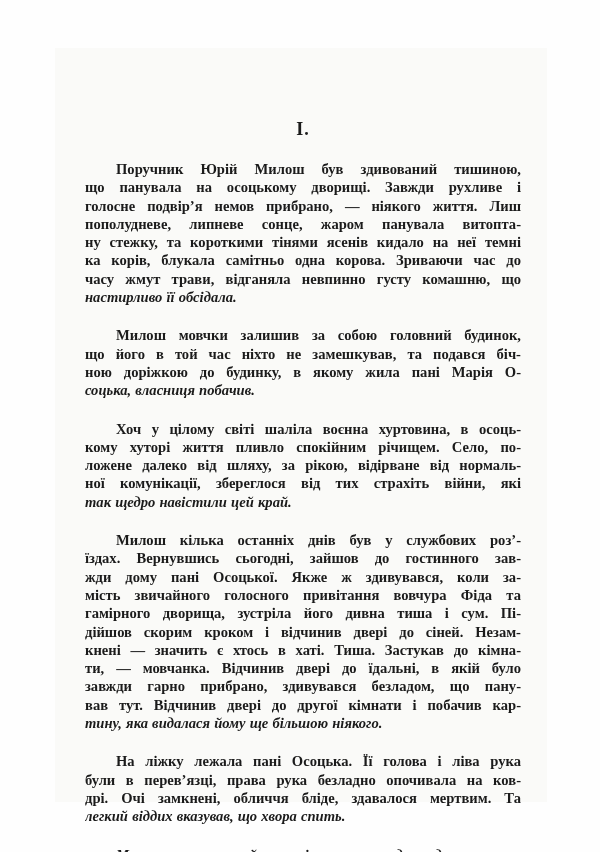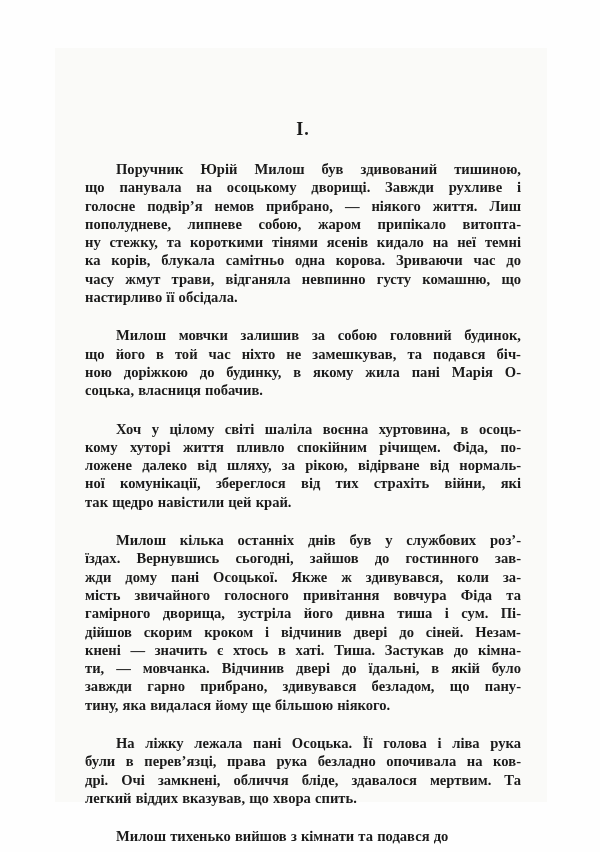--- a/index.html
+++ b/index.html
@@ -49,63 +49,65 @@
     text-align-last: justify;
     word-spacing: 0.5px;
     white-space: normal;
   }
   .body-text .line.para-first {
     text-indent: 31px;
     margin-top: 20px;
   }
   .body-text .line.para-last {
     text-align-last: left;
+    font-style: italic;
   }
   .page-num {
     margin-top: 6px;
     text-align: right;
     font-size: 18px;
     font-weight: bold;
     padding-right: 1px;
   }
 </style>
 </head>
 <body>
 
 <div class="scan">
   <div class="paper-tint"></div>
   <div class="content">
     <div class="heading">І.</div>
     <div class="body-text">
         <div class="line para-first">Поручник Юрій Милош був здивований тишиною,</div>
         <div class="line">що панувала на осоцькому дворищі. Завжди рухливе і</div>
         <div class="line">голосне подвір’я немов прибрано, — ніякого життя. Лиш</div>
-        <div class="line">пополудневе, липневе собою, жаром припікало витопта-</div>
+        <div class="line">пополудневе, липневе сонце, жаром панувала витопта-</div>
         <div class="line">ну стежку, та короткими тінями ясенів кидало на неї темні</div>
         <div class="line">ка корів, блукала самітньо одна корова. Зриваючи час до</div>
         <div class="line">часу жмут трави, відганяла невпинно густу комашню, що</div>
         <div class="line para-last">настирливо її обсідала.</div>
         <div class="line para-first">Милош мовчки залишив за собою головний будинок,</div>
         <div class="line">що його в той час ніхто не замешкував, та подався біч-</div>
         <div class="line">ною доріжкою до будинку, в якому жила пані Марія О-</div>
         <div class="line para-last">соцька, власниця побачив.</div>
         <div class="line para-first">Хоч у цілому світі шаліла воєнна хуртовина, в осоць-</div>
-        <div class="line">кому хуторі життя пливло спокійним річищем. Фіда, по-</div>
+        <div class="line">кому хуторі життя пливло спокійним річищем. Село, по-</div>
         <div class="line">ложене далеко від шляху, за рікою, відірване від нормаль-</div>
         <div class="line">ної комунікації, збереглося від тих страхіть війни, які</div>
         <div class="line para-last">так щедро навістили цей край.</div>
         <div class="line para-first">Милош кілька останніх днів був у службових роз’-</div>
         <div class="line">їздах. Вернувшись сьогодні, зайшов до гостинного зав-</div>
         <div class="line">жди дому пані Осоцької. Якже ж здивувався, коли за-</div>
         <div class="line">мість звичайного голосного привітання вовчура Фіда та</div>
         <div class="line">гамірного дворища, зустріла його дивна тиша і сум. Пі-</div>
         <div class="line">дійшов скорим кроком і відчинив двері до сіней. Незам-</div>
         <div class="line">кнені — значить є хтось в хаті. Тиша. Застукав до кімна-</div>
         <div class="line">ти, — мовчанка. Відчинив двері до їдальні, в якій було</div>
         <div class="line">завжди гарно прибрано, здивувався безладом, що пану-</div>
+        <div class="line">вав тут. Відчинив двері до другої кімнати і побачив кар-</div>
         <div class="line para-last">тину, яка видалася йому ще більшою ніякого.</div>
         <div class="line para-first">На ліжку лежала пані Осоцька. Її голова і ліва рука</div>
         <div class="line">були в перев’язці, права рука безладно опочивала на ков-</div>
         <div class="line">дрі. Очі замкнені, обличчя бліде, здавалося мертвим. Та</div>
         <div class="line para-last">легкий віддих вказував, що хвора спить.</div>
         <div class="line para-first para-last">Милош тихенько вийшов з кімнати та подався до</div>
       </div>
     <div class="page-num">7</div>
   </div>
 </div>

